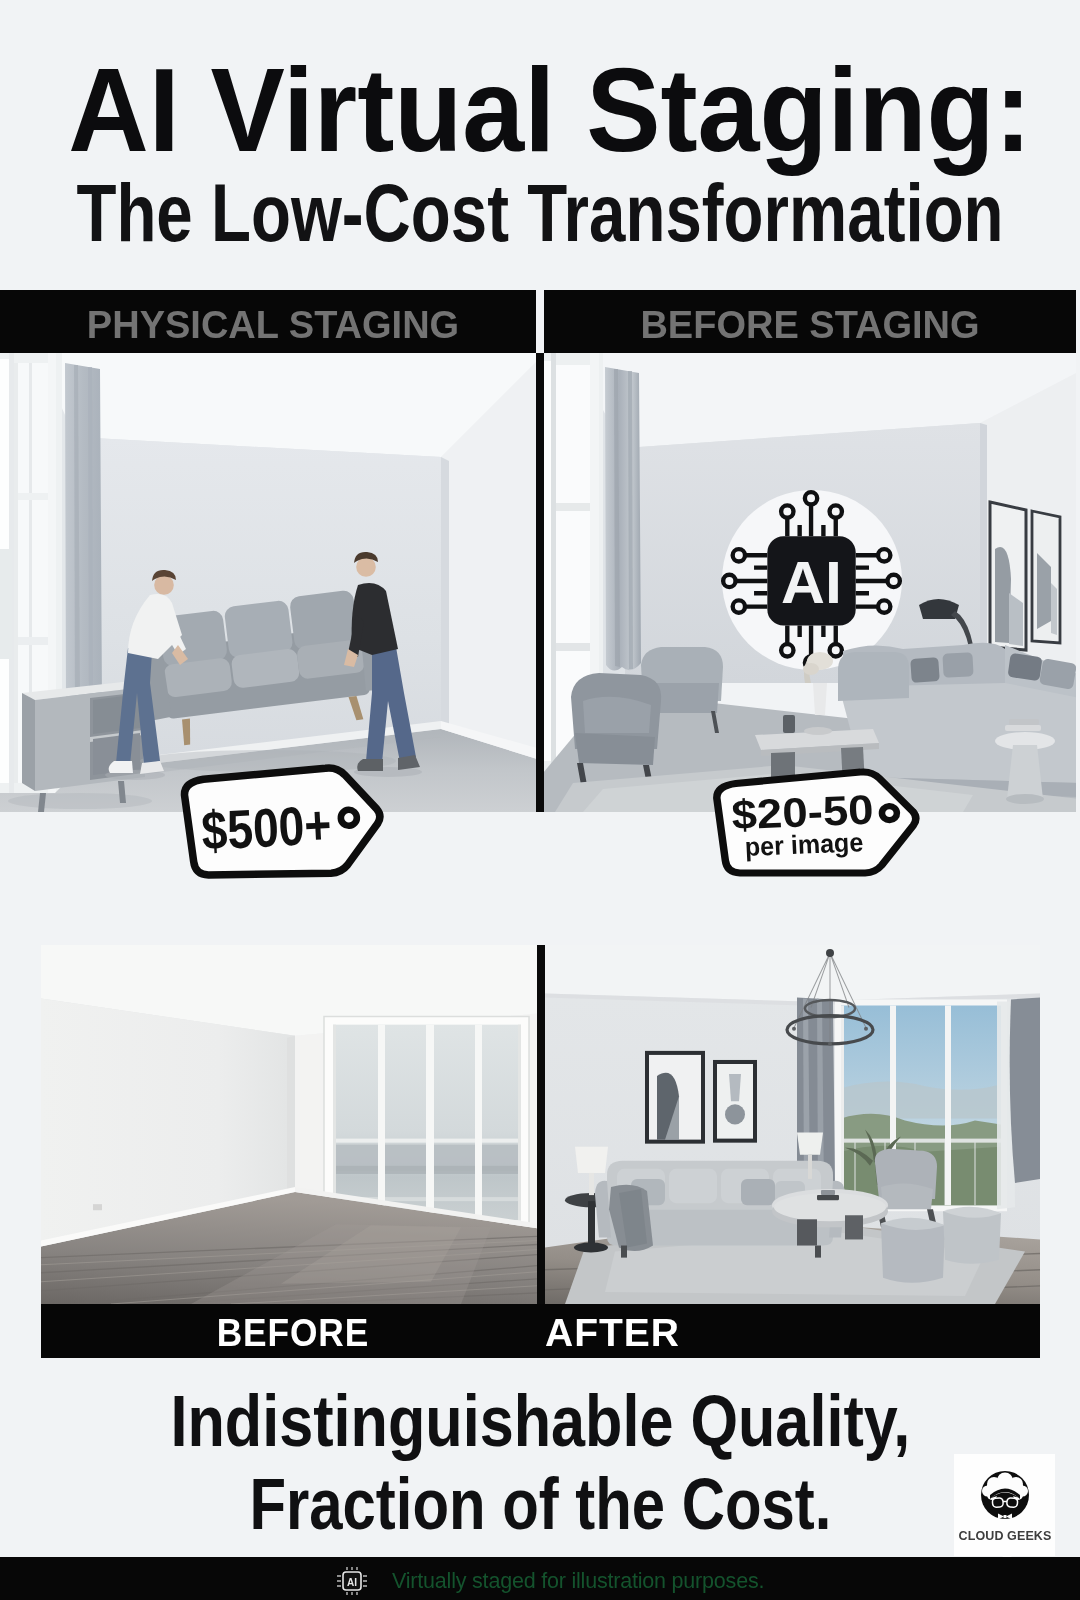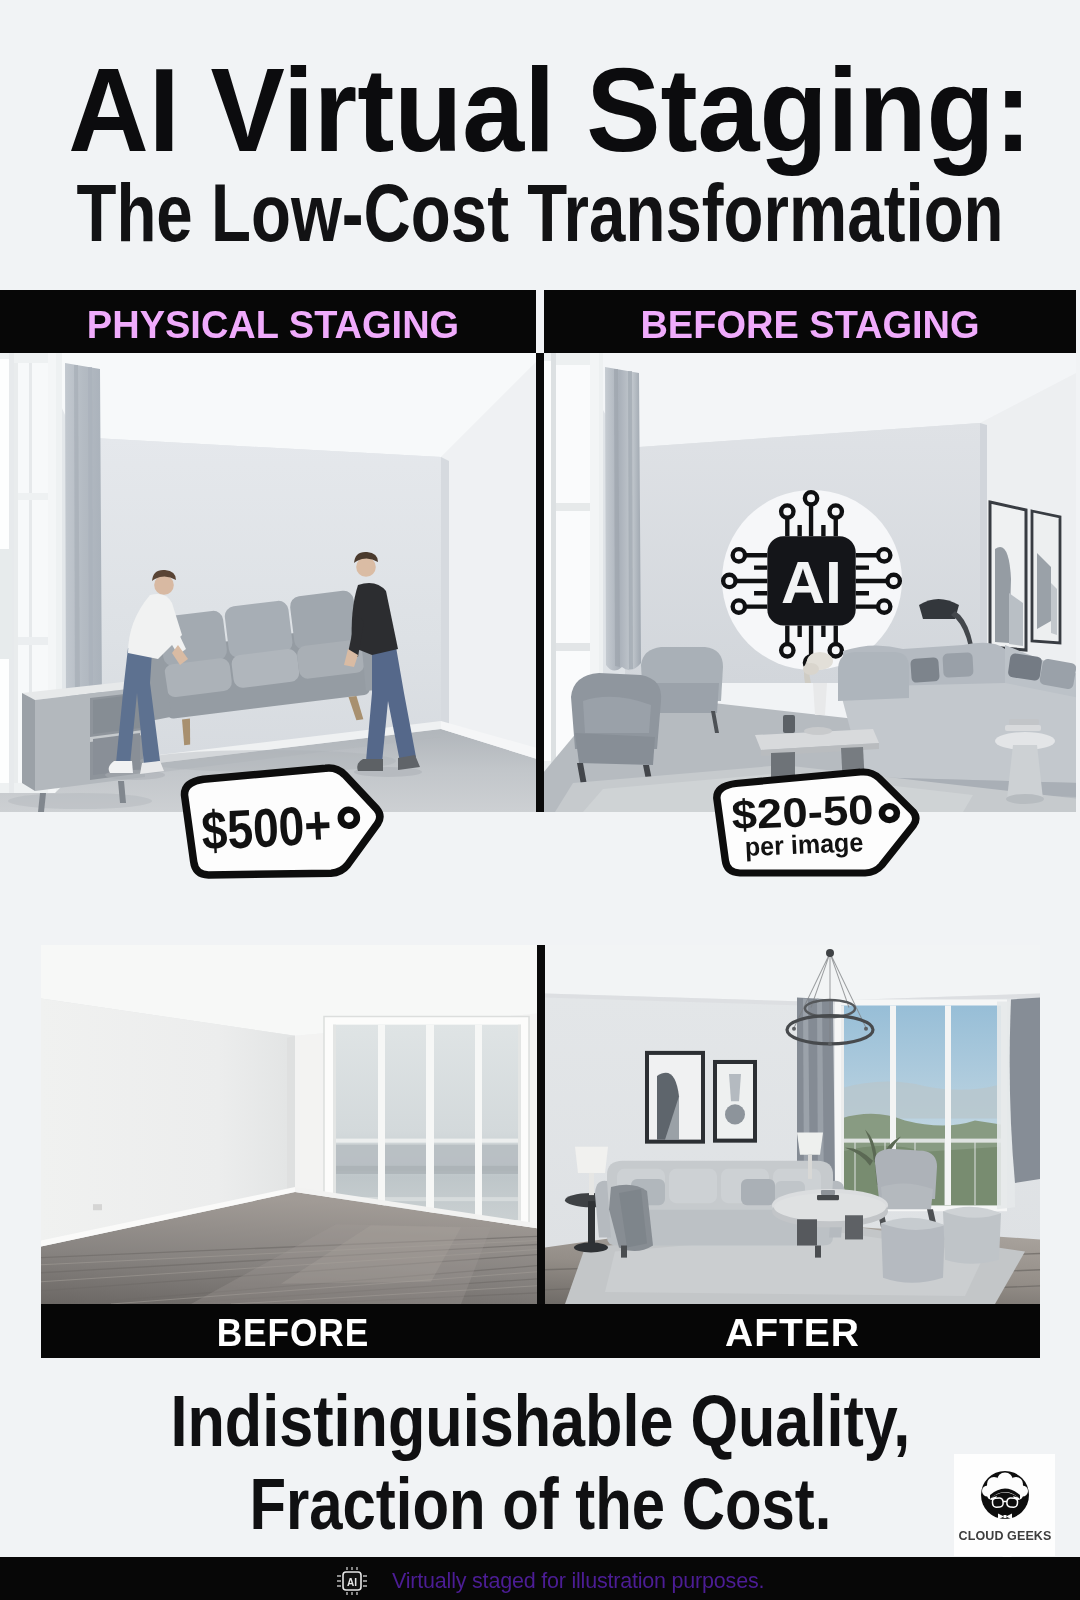--- a/index.html
+++ b/index.html
@@ -1,19 +1,19 @@
 <!DOCTYPE html>
 <html><head>
 <meta charset="utf-8">
 <style>
   html,body{margin:0;padding:0;}
   body{width:1080px;height:1600px;overflow:hidden;background:#f1f3f5;font-family:"Liberation Sans",sans-serif;}
   .page{position:relative;width:1080px;height:1600px;background:#f1f3f5;}
   .abs{position:absolute;}
-  .hdrbar{position:absolute;top:290px;height:63px;background:#070707;color:#f0abfc;
+  .hdrbar{position:absolute;top:290px;height:63px;background:#070707;color:#737373;
     font-weight:bold;text-align:center;line-height:71px;}
   .lbl{position:absolute;color:#fff;font-weight:bold;font-size:45px;letter-spacing:1px;}
 </style>
 </head>
 <body>
 <div class="page">
 
   <div class="abs" style="left:0;top:51px;width:1080px;text-align:center;font-weight:bold;font-size:118px;color:#0c0c0e;line-height:1;white-space:nowrap;transform:translateX(10px) scaleX(0.944);transform-origin:540px 0;">AI Virtual Staging:</div>
 
   <div class="abs" style="left:-200px;top:173px;width:1480px;text-align:center;font-weight:bold;font-size:81px;color:#121214;line-height:1;white-space:nowrap;transform:scaleX(0.808);transform-origin:740px 0;">The Low-Cost Transformation</div>
@@ -540,21 +540,21 @@
       <path d="M 398 264 Q 428 254 456 266 Q 428 276 398 264 Z" fill="#ced2d5"></path>
     </g>
   </svg>
 
   <div class="abs" style="left:537px;top:945px;width:8px;height:359px;background:#0a0a0a;"></div>
 
   <div class="abs" style="left:41px;top:1304px;width:999px;height:54px;background:#060606;"></div>
 
   <div class="lbl" style="left:41px;top:1311px;width:496px;text-align:center;font-size:39px;transform:scaleX(0.905);transform-origin:289px 0;">BEFORE</div>
 
-  <div class="lbl" style="left:545px;top:1311px;width:495px;text-align:center;font-size:39px;">AFTER</div>
+  <div class="lbl" style="left:545px;top:1311px;width:495px;font-size:39px;">AFTER</div>
 
   <div class="abs" style="left:0;top:1384px;width:1080px;text-align:center;font-weight:bold;font-size:73px;color:#101012;line-height:1;white-space:nowrap;transform:scaleX(0.838);transform-origin:542px 0;">Indistinguishable Quality,</div>
 
   <div class="abs" style="left:0;top:1467px;width:1080px;text-align:center;font-weight:bold;font-size:73px;color:#101012;line-height:1;white-space:nowrap;transform:scaleX(0.82);transform-origin:542px 0;">Fraction of the Cost.</div>
 
   <div class="abs" style="left:954px;top:1454px;width:101px;height:102px;background:#fefefe;"></div>
   <svg class="abs" style="left:954px;top:1454px;" width="101" height="120" viewBox="0 0 101 120">
 
     <polygon points="48,100 58,100 53,118" fill="#fdfdfd"></polygon>
 
@@ -589,15 +589,15 @@
   <div class="abs" style="left:0;top:1557px;width:1080px;height:43px;background:#070707;"></div>
 
   <svg class="abs" style="left:337px;top:1567px;" width="30" height="28" viewBox="0 0 30 28">
     <rect x="6" y="5" width="18" height="18" rx="3" fill="#111" stroke="#e8e8e8" stroke-width="1.6"></rect>
     <text x="15" y="19" font-size="10" font-weight="bold" fill="#e8e8e8" text-anchor="middle">AI</text>
     <g stroke="#bbb" stroke-width="1.4">
       <path d="M10 0 V3 M15 0 V3 M20 0 V3 M10 25 V28 M15 25 V28 M20 25 V28 M0 9 H4 M0 14 H4 M0 19 H4 M26 9 H30 M26 14 H30 M26 19 H30"></path>
     </g>
   </svg>
 
-  <div class="abs" style="left:392px;top:1569px;font-size:21.5px;color:#4c1d95;letter-spacing:-0.2px;white-space:nowrap;">Virtually staged for illustration purposes.</div>
+  <div class="abs" style="left:392px;top:1569px;font-size:21.5px;color:#14532d;letter-spacing:-0.2px;white-space:nowrap;">Virtually staged for illustration purposes.</div>
 
 </div>
 
 </body></html>

